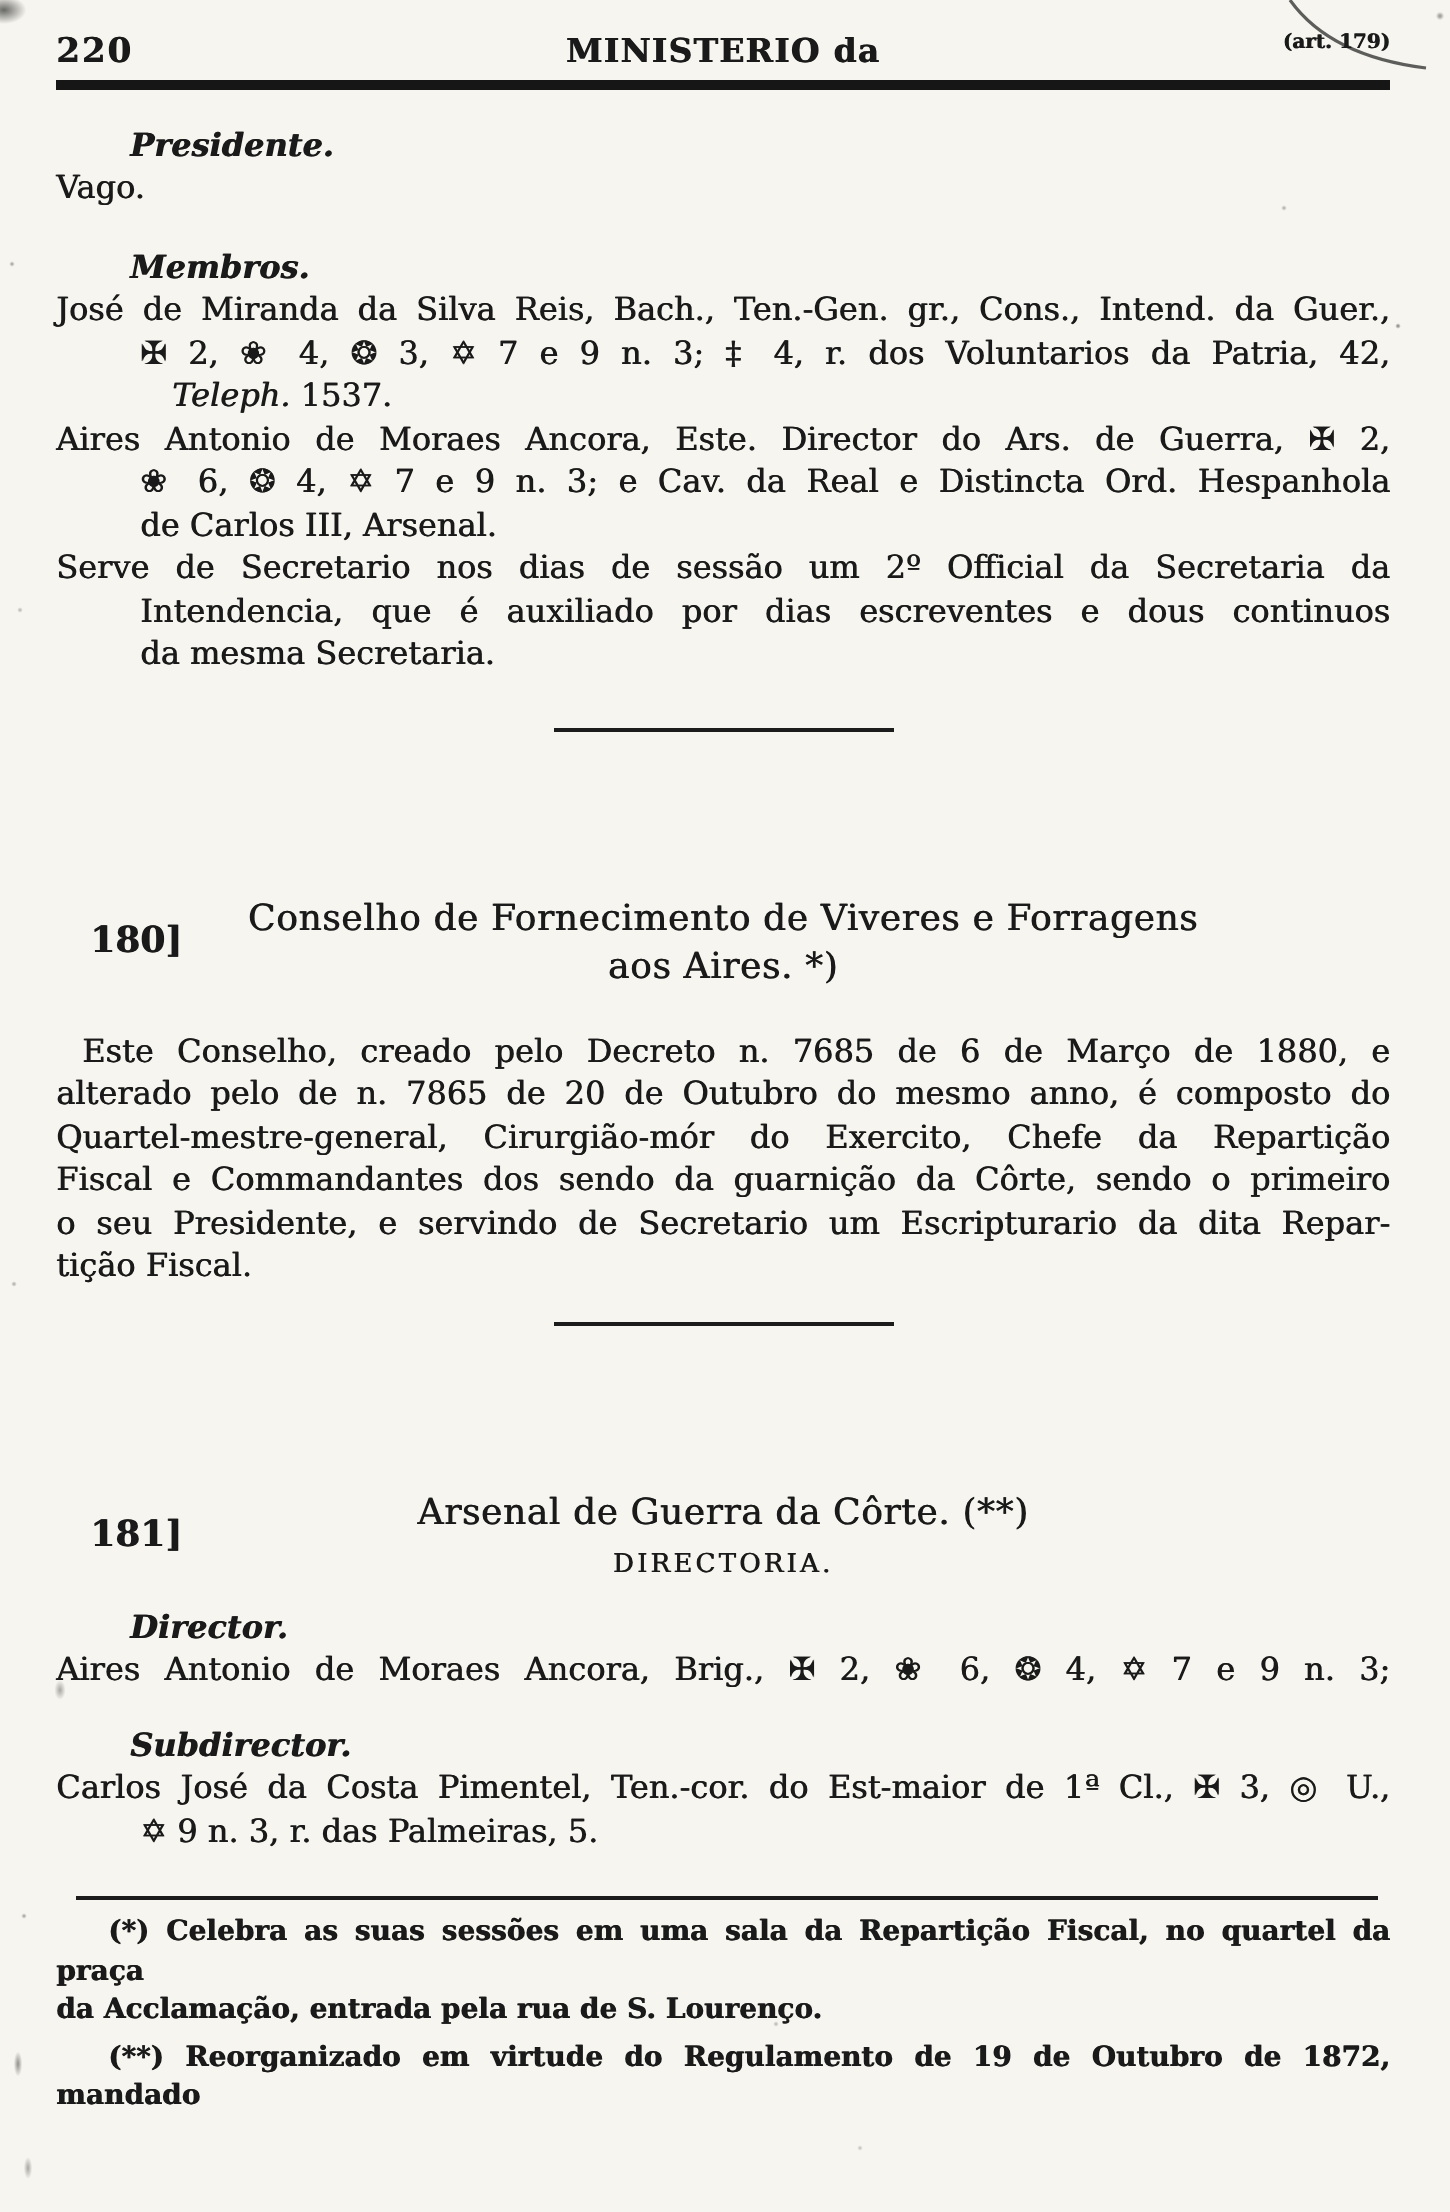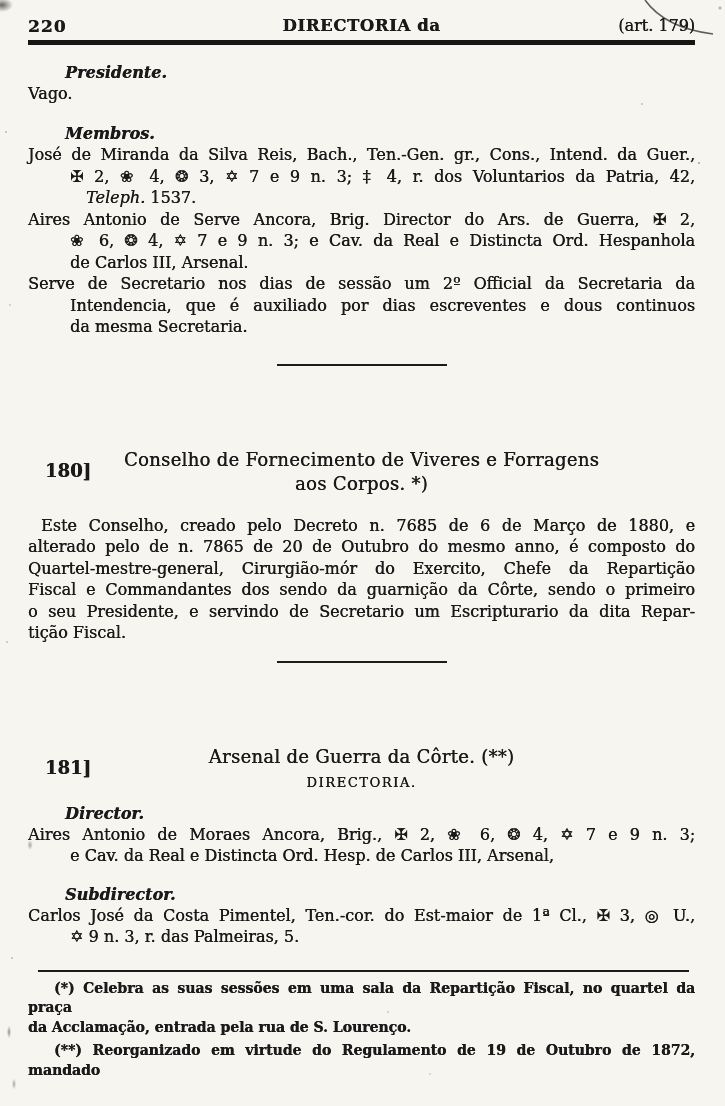--- a/index.html
+++ b/index.html
@@ -25,21 +25,21 @@
     -webkit-font-smoothing:antialiased;
   }
   .page{position:absolute;inset:0;padding:0 30px 0 28px;box-sizing:border-box;}
   .ink{text-shadow:0.35px 0 0 currentColor;}
 
   
   .hdr{display:flex;align-items:flex-start;padding-top:16px;font-weight:700;}
   .hdr .cell{flex:1;}
   .hdr .pn{font-size:17px;letter-spacing:1px;}
   .hdr .ttl{font-size:16.5px;text-align:center;letter-spacing:.6px;}
-  .hdr .art{font-size:16px;text-align:right;font-weight:400;}
+  .hdr .art{font-size:10px;text-align:right;font-weight:700;}
   .hrule{height:3.5px;background:#161616;margin-top:4px;border-bottom:1px solid rgba(22,22,22,.35);}
 
   
   .h179{margin-top:11px;font-size:18px;font-weight:700;letter-spacing:.2px;line-height:22px;}
   .h179 .num{margin-right:13px;}
   .hblock{position:relative;margin-top:82px;}
   .hblock .num{position:absolute;left:17px;top:12px;font-size:18px;font-weight:700;}
   .hblock .ct{text-align:center;font-size:18px;font-weight:400;line-height:24px;letter-spacing:.3px;}
   .subttl{text-align:center;font-size:13px;font-weight:400;letter-spacing:1.6px;margin-top:6px;}
 
@@ -70,53 +70,53 @@
 <body>
 
 <svg class="curl" width="100" height="48" viewBox="0 0 100 48">
   <path d="M20,0 Q40,28 88,34" fill="none" stroke="#2a2a2a" stroke-width="1.6" opacity="0.75"></path>
 </svg>
 
 <div class="page">
 
   <div class="hdr ink">
     <div class="cell pn">220</div>
-    <div class="cell ttl">DIRECTORIA da</div>
+    <div class="cell ttl">MINISTERIO da</div>
     <div class="cell art">(art. 179)</div>
   </div>
   <div class="hrule"></div>
 
 
   <div class="lbl mt17 ink">Presidente.</div>
   <div class="bt ink">Vago.</div>
 
   <div class="lbl mt19 ink">Membros.</div>
 
   <div class="bt ink">
       <div class="line j"><span>José de Miranda da Silva Reis, Bach., Ten.-Gen. gr., Cons., Intend. da Guer.,</span></div>
       <div class="line ind j"><span>✠</span><span> 2, </span><span>❀</span><span> 4, </span><span>❂</span><span> 3, </span><span>✡</span><span> 7 e 9 n. 3; </span><span>‡</span><span> 4, r. dos Voluntarios da Patria, 42,</span></div>
       <div class="line ind"><span class="it">Teleph.</span><span> 1537.</span></div>
     </div>
   <div class="bt ink">
-      <div class="line j"><span>Aires Antonio de Serve Ancora, Brig. Director do Ars. de Guerra, </span><span>✠</span><span> 2,</span></div>
+      <div class="line j"><span>Aires Antonio de Moraes Ancora, Este. Director do Ars. de Guerra, </span><span>✠</span><span> 2,</span></div>
       <div class="line ind j"><span>❀</span><span> 6, </span><span>❂</span><span> 4, </span><span>✡</span><span> 7 e 9 n. 3; e Cav. da Real e Distincta Ord. Hespanhola</span></div>
       <div class="line ind"><span>de Carlos III, Arsenal.</span></div>
     </div>
   <div class="bt ink">
       <div class="line j"><span>Serve de Secretario nos dias de sessão um 2º Official da Secretaria da</span></div>
       <div class="line ind j"><span>Intendencia, que é auxiliado por dias escreventes e dous continuos</span></div>
       <div class="line ind"><span>da mesma Secretaria.</span></div>
     </div>
 
   <div class="sep"></div>
 
   <div class="hblock ink">
     <span class="num">180]</span>
     <div class="ct">Conselho de Fornecimento de Viveres e Forragens</div>
-    <div class="ct">aos Corpos. *)</div>
+    <div class="ct">aos Aires. *)</div>
   </div>
 
   <div class="bt para ink">
       <div class="line j"><span>Este Conselho, creado pelo Decreto n. 7685 de 6 de Março de 1880, e</span></div>
       <div class="line j"><span>alterado pelo de n. 7865 de 20 de Outubro do mesmo anno, é composto do</span></div>
       <div class="line j"><span>Quartel-mestre-general, Cirurgião-mór do Exercito, Chefe da Repartição</span></div>
       <div class="line j"><span>Fiscal e Commandantes dos sendo da guarnição da Côrte, sendo o primeiro</span></div>
       <div class="line j"><span>o seu Presidente, e servindo de Secretario um Escripturario da dita Repar-</span></div>
       <div class="line"><span>tição Fiscal.</span></div>
     </div>
@@ -125,21 +125,20 @@
 
   <div class="hblock ink">
     <span class="num">181]</span>
     <div class="ct">Arsenal de Guerra da Côrte. (**)</div>
   </div>
   <div class="subttl ink">DIRECTORIA.</div>
 
   <div class="lbl mt13 ink">Director.</div>
   <div class="bt ink">
       <div class="line j"><span>Aires Antonio de Moraes Ancora, Brig., </span><span>✠</span><span> 2, </span><span>❀</span><span> 6, </span><span>❂</span><span> 4, </span><span>✡</span><span> 7 e 9 n. 3;</span></div>
-      <div class="line ind"><span>e Cav. da Real e Distincta Ord. Hesp. de Carlos III, Arsenal,</span></div>
     </div>
 
   <div class="lbl mt17 ink">Subdirector.</div>
   <div class="bt ink">
       <div class="line j"><span>Carlos José da Costa Pimentel, Ten.-cor. do Est-maior de 1ª Cl., </span><span>✠</span><span> 3, </span><span>◎</span><span> U.,</span></div>
       <div class="line ind"><span>✡</span><span> 9 n. 3, r. das Palmeiras, 5.</span></div>
     </div>
 
   <div class="fnrule"></div>
   <div class="fn ink">

